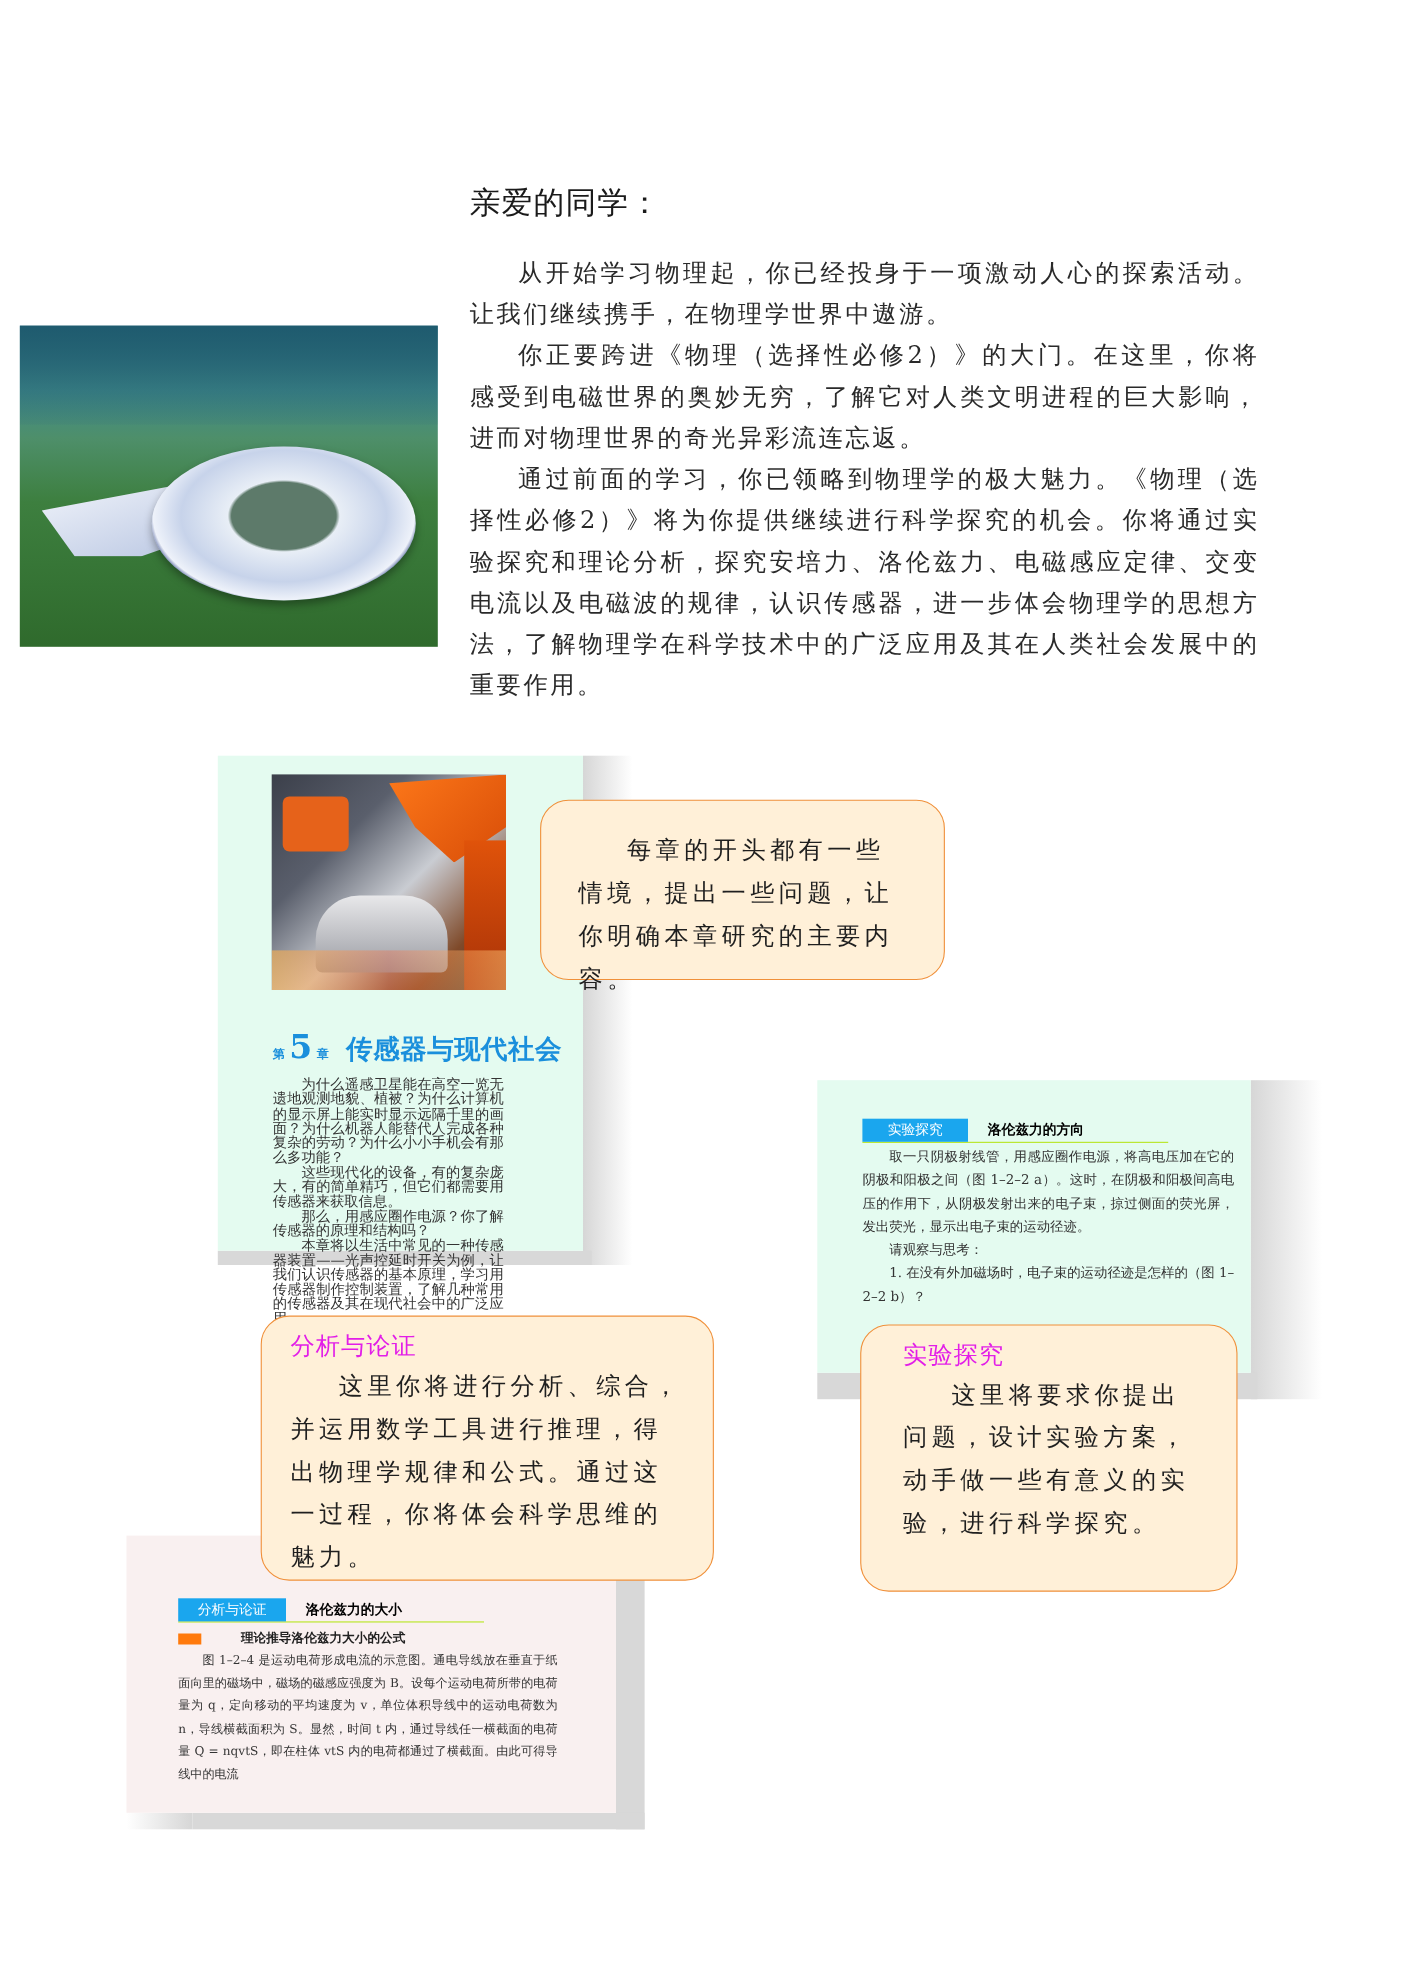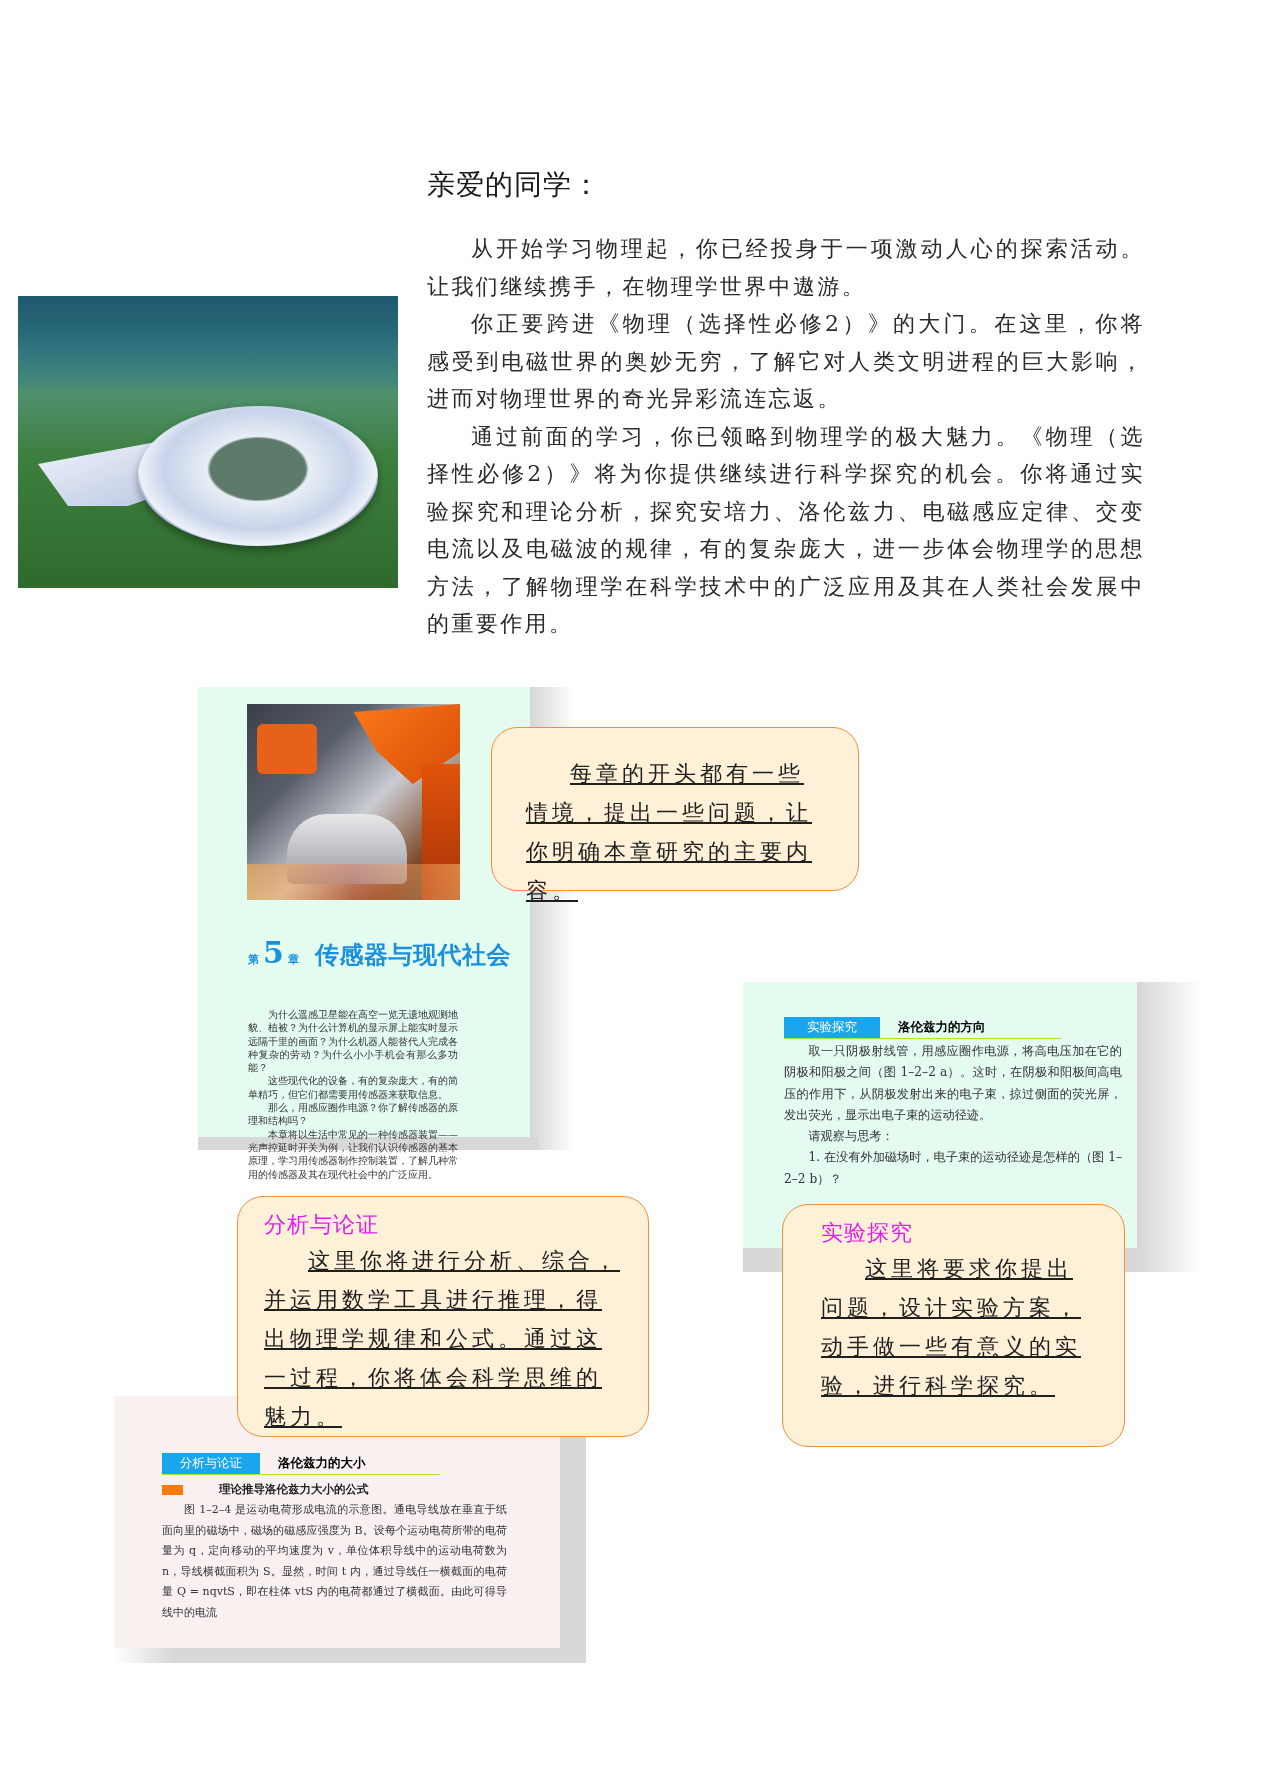--- a/index.html
+++ b/index.html
@@ -64,34 +64,34 @@
 
     .chapter-heading {
       left: 248px; top: 935px; display: flex; align-items: baseline;
       color: #1a8fdc; font-family: "DejaVu Sans", "Liberation Sans", sans-serif;
     }
     .chapter-heading .di, .chapter-heading .zhang { font-size: 11px; font-weight: bold; }
     .chapter-heading .num { font-size: 30px; font-weight: bold; margin: 0 4px; font-family: "DejaVu Serif", serif; }
     .chapter-heading .title { font-size: 24px; font-weight: bold; margin-left: 16px; letter-spacing: 0.5px; }
 
     .chapter-intro {
-      left: 248px; top: 1008px; width: 210px;
-      font-size: 10px; line-height: 13.3px; color: #333;
+      left: 248px; top: 980px; width: 210px;
+      font-size: 13px; line-height: 13.3px; color: #333;
       text-align: justify;
     }
     .chapter-intro p { margin: 0; text-indent: 2em; }
 
     
     .callout {
       background: #fff0d8; border: 1.5px solid #f0903a; border-radius: 26px;
       box-sizing: border-box; color: #1f1f1f;
       font-size: 22px; line-height: 39px; letter-spacing: 4px;
     }
     .callout p { margin: 0; }
-    .callout .indent { text-indent: 2em; text-decoration: underline; }
+    .callout .indent { text-indent: 2em; }
     .callout .label {
       color: #e21ee8; font-family: "DejaVu Sans", "Liberation Sans", sans-serif;
       font-size: 22px; letter-spacing: 1px; line-height: 32px;
     }
 
     
     .sec-bar { display: flex; align-items: stretch; border-bottom: 1.5px solid #b6e61e; }
     .sec-bar .tag {
       background: #1aa6ee; color: #ffffff;
       font-family: "DejaVu Sans", "Liberation Sans", sans-serif;
@@ -114,21 +114,21 @@
     }
     .subhead .square { width: 21px; height: 10px; background: #ff7a0c; margin-right: 6px; }
   </style>
 </head>
 <body>
 
 <div class="abs greeting">亲爱的同学：</div>
 <div class="abs letter">
   <p>从开始学习物理起，你已经投身于一项激动人心的探索活动。让我们继续携手，在物理学世界中遨游。</p>
   <p>你正要跨进《物理（选择性必修2）》的大门。在这里，你将感受到电磁世界的奥妙无穷，了解它对人类文明进程的巨大影响，进而对物理世界的奇光异彩流连忘返。</p>
-  <p>通过前面的学习，你已领略到物理学的极大魅力。《物理（选择性必修2）》将为你提供继续进行科学探究的机会。你将通过实验探究和理论分析，探究安培力、洛伦兹力、电磁感应定律、交变电流以及电磁波的规律，有的复杂庞大，进一步体会物理学的思想方法，了解物理学在科学技术中的广泛应用及其在人类社会发展中的重要作用。</p>
+  <p>通过前面的学习，你已领略到物理学的极大魅力。《物理（选择性必修2）》将为你提供继续进行科学探究的机会。你将通过实验探究和理论分析，探究安培力、洛伦兹力、电磁感应定律、交变电流以及电磁波的规律，认识传感器，进一步体会物理学的思想方法，了解物理学在科学技术中的广泛应用及其在人类社会发展中的重要作用。</p>
 </div>
 
 <div class="abs photo-synchrotron" title="synchrotron-facility-aerial-photo">
   <div class="haze"></div>
   <div class="wing"></div>
   <div class="ring-outer"></div>
 </div>
 
 <div class="abs shadow-fade-r" style="left:530px; top:687px; width:45px; height:463px;"></div>
 <div class="abs panel-shadow" style="left:198px; top:1137px; width:340px; height:13px;"></div>

